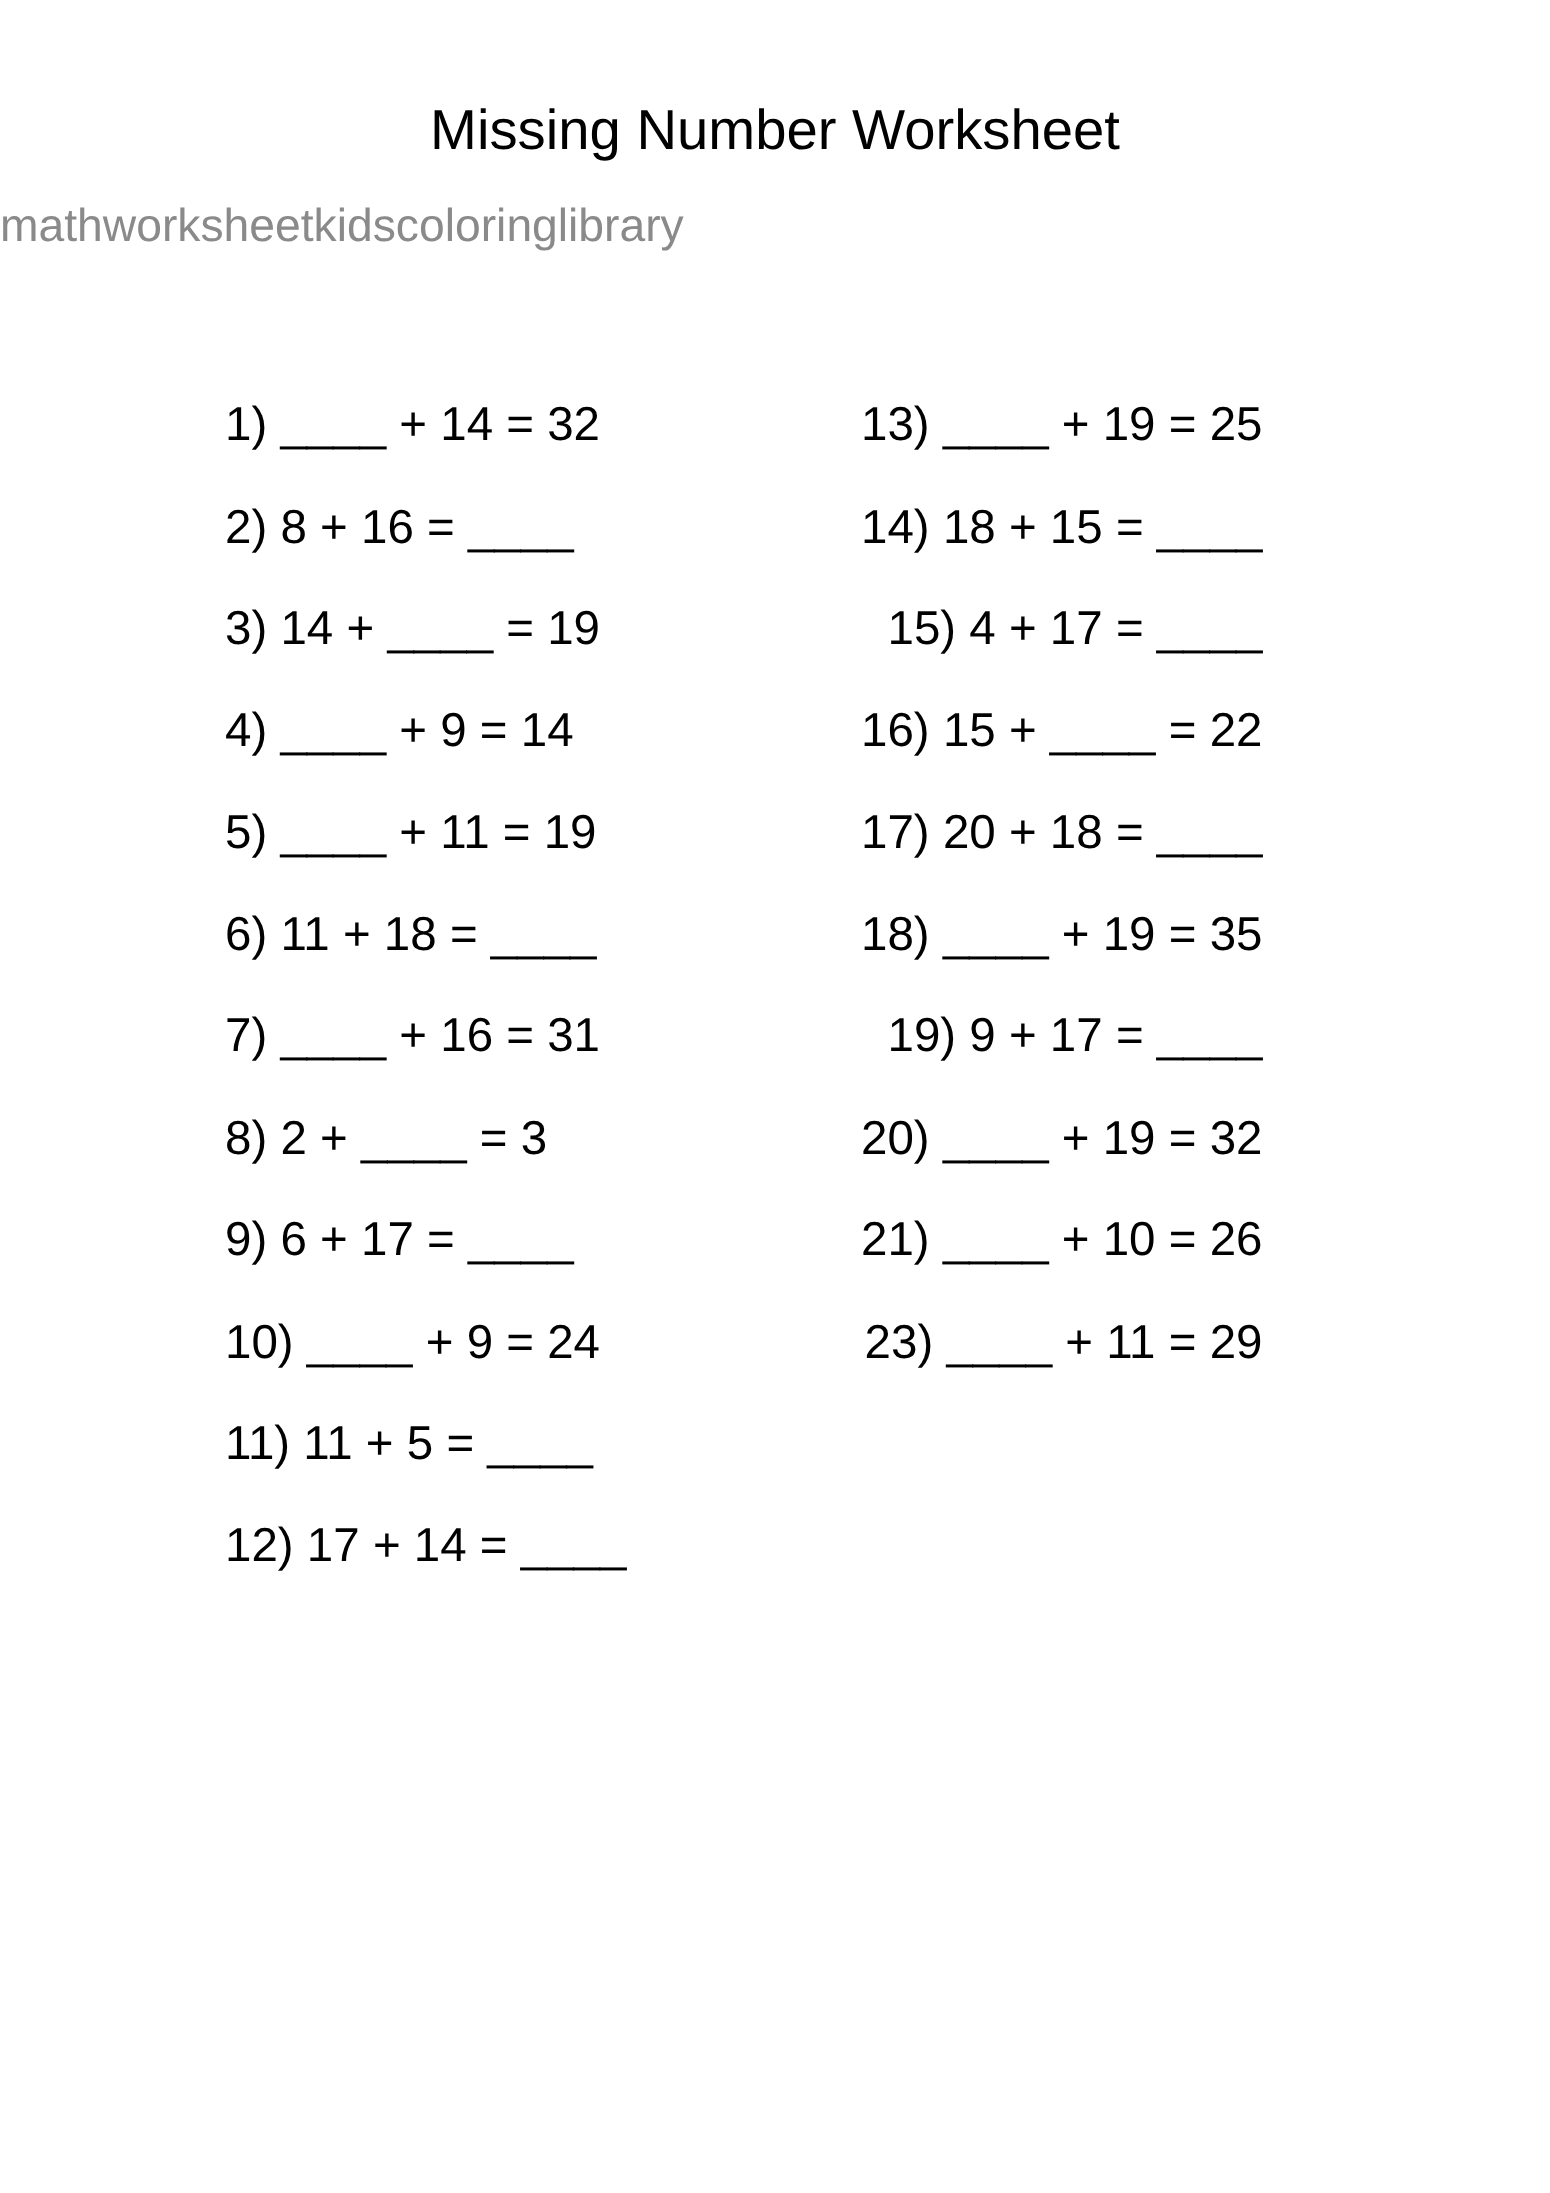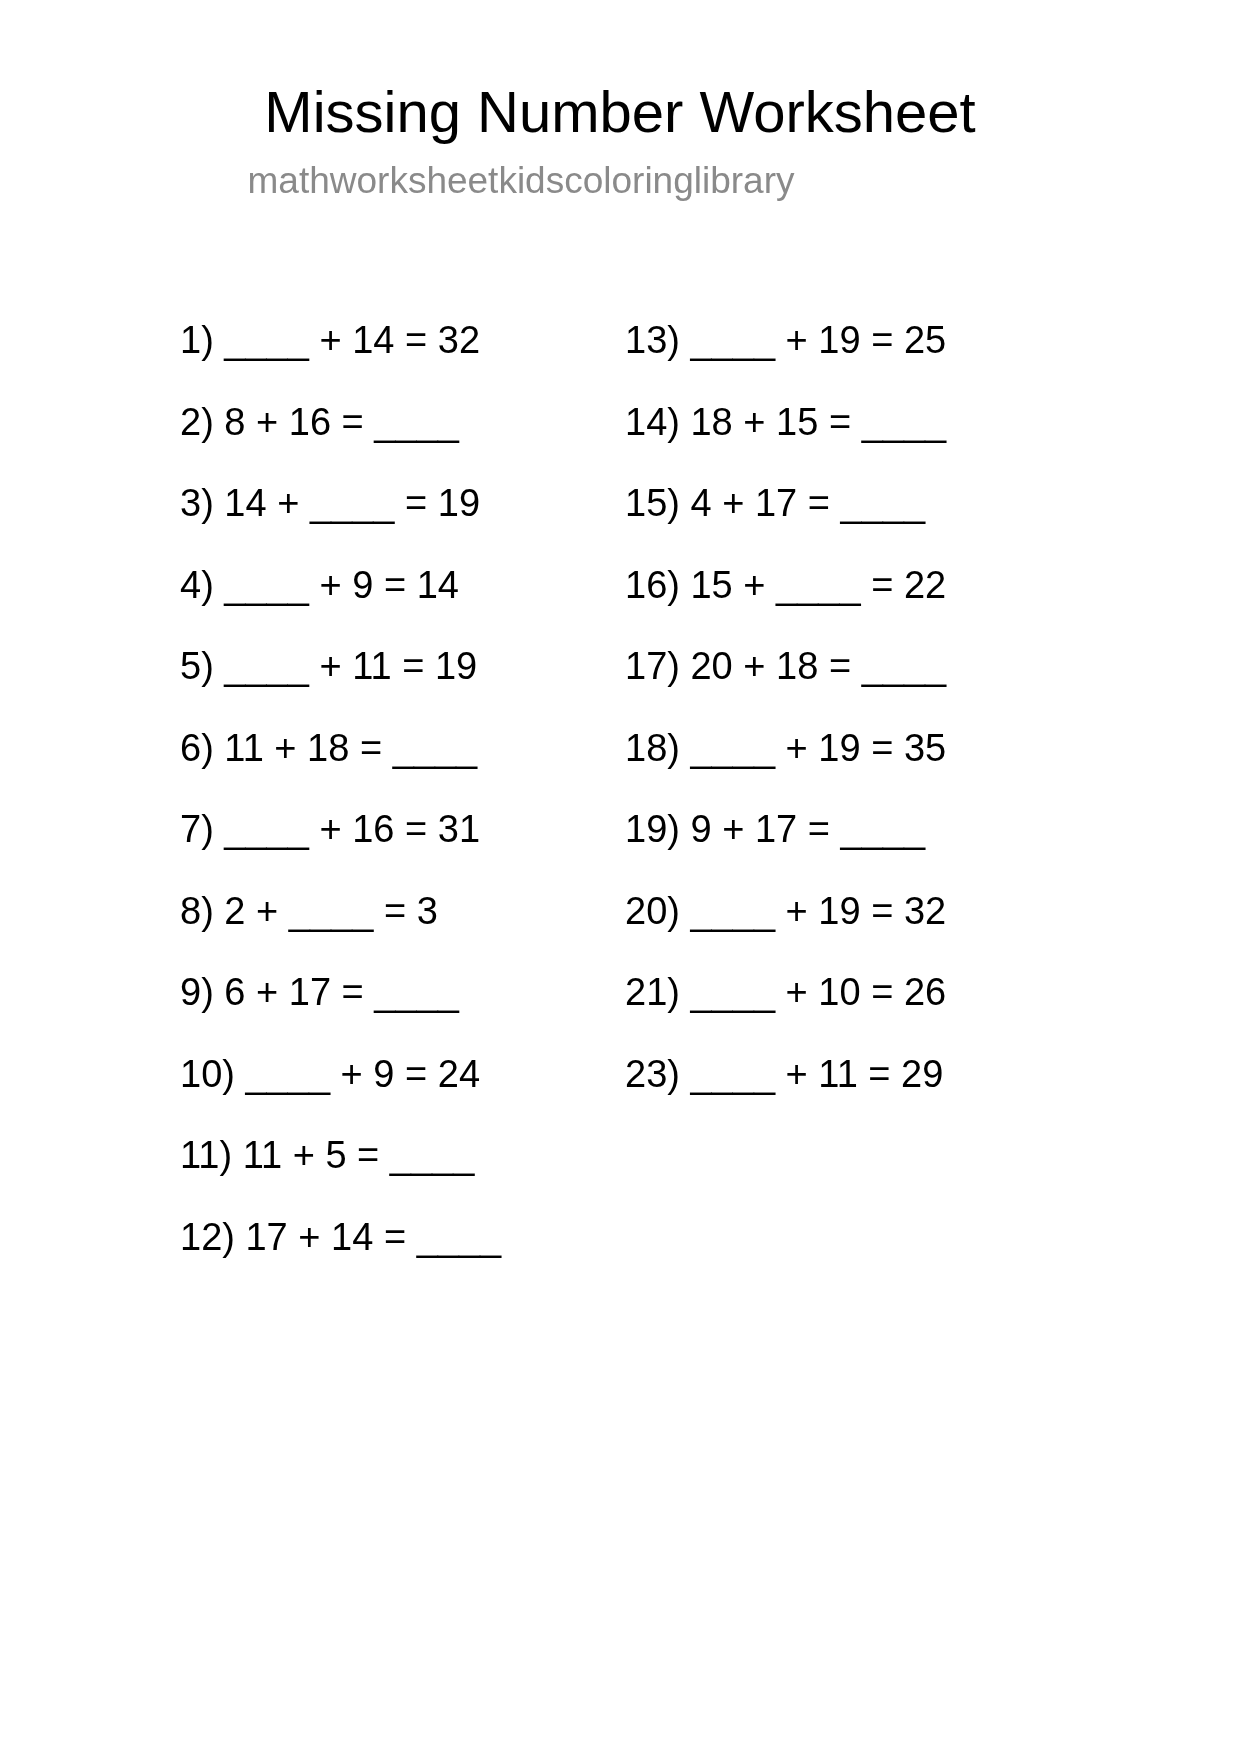--- a/index.html
+++ b/index.html
@@ -15,34 +15,34 @@
     font-family: "Liberation Sans", sans-serif;
     color: #000000;
     overflow: hidden;
   }
   .title {
     position: absolute;
     top: 78px;
     left: 0;
     width: 1240px;
     text-align: center;
-    font-size: 58px;
+    font-size: 45px;
     font-weight: 400;
     letter-spacing: 0px;
     color: #000000;
     white-space: nowrap;
   }
   .subtitle {
     position: absolute;
     top: 160px;
     left: 0;
     width: 1240px;
     padding-right: 198px;
     box-sizing: border-box;
-    text-align: center;
+    text-align: left;
     font-size: 37px;
     font-weight: 400;
     color: #8a8a8a;
     white-space: nowrap;
   }
   .problems {
     position: absolute;
     top: 300px;
     left: 0;
     width: 1240px;
@@ -55,20 +55,21 @@
   }
   .column-left {
     width: 450px;
     padding-left: 180px;
     box-sizing: border-box;
   }
   .column-right {
     width: 560px;
     padding-left: 175px;
     box-sizing: border-box;
+    text-align: right;
   }
   .problem {
     height: 81.5px;
     line-height: 81.5px;
     font-size: 38px;
     white-space: nowrap;
     color: #000000;
   }
 </style>
 </head>

